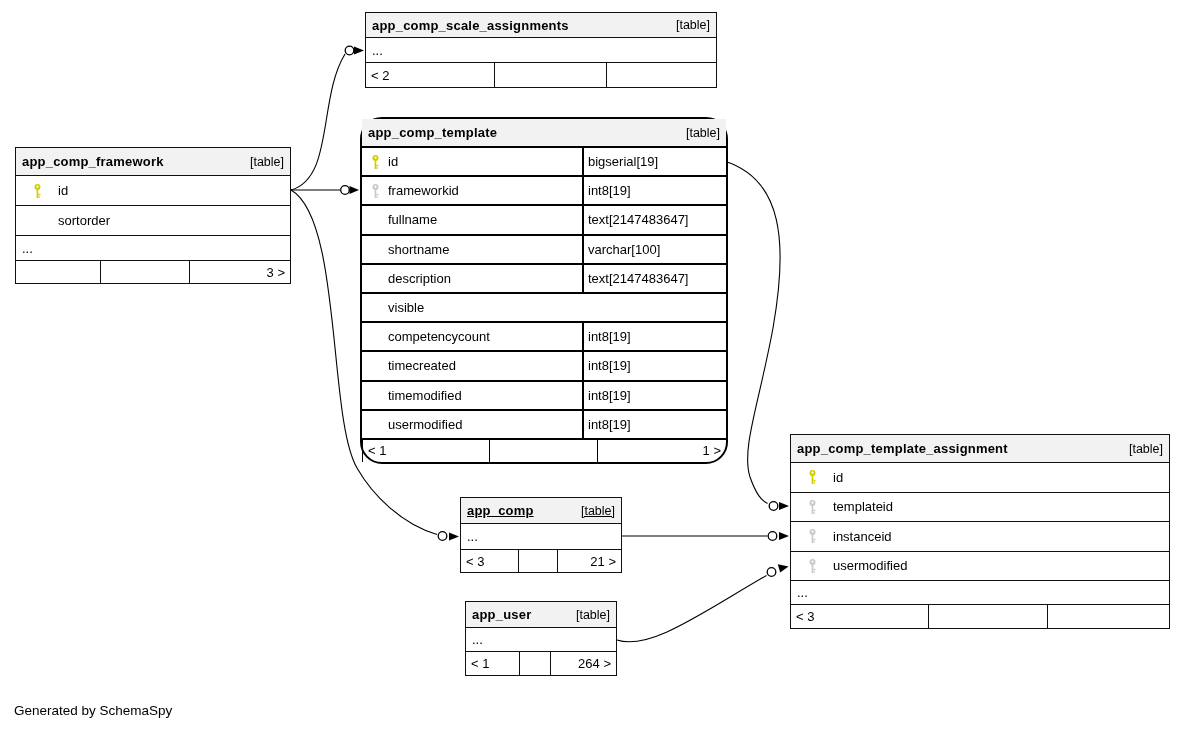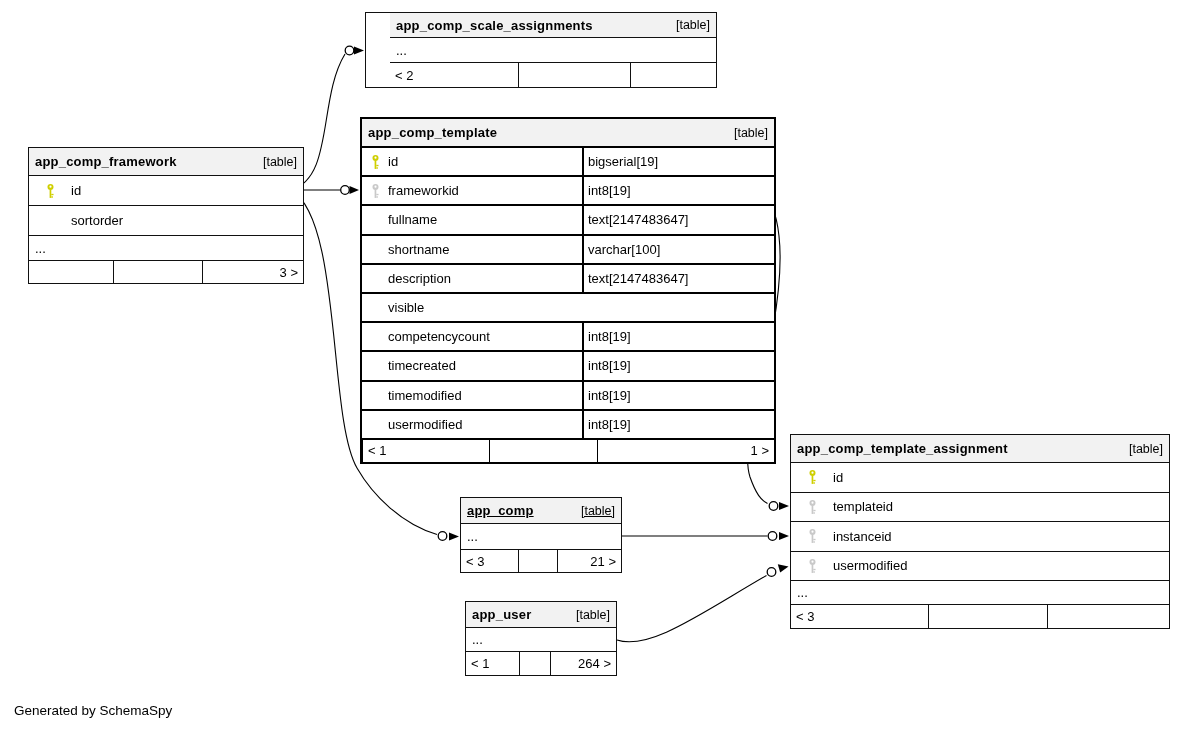--- a/index.html
+++ b/index.html
@@ -32,34 +32,34 @@
   .row.ellipsis { padding-left:6px; }
 
   .foot { display:flex; border-top:1.4px solid #111; font-size:13px; }
   .tbl.emph .foot { border-top:2px solid #000; }
   .fc { display:flex; align-items:center; border-left:1.4px solid #111; }
   .tbl.emph .fc { border-left:1.6px solid #000; }
   .fc:first-child { border-left:none; padding-left:5px; }
   .fc.right { justify-content:flex-end; padding-right:5px; }
 
   
-  #t-scale { left:365px; top:12px; width:352px;padding-left:24px; }
+  #t-scale { left:365px; top:12px; width:352px; }
   #t-scale .hdr { height:24px; }
   #t-scale .row { height:25px; }
   #t-scale .foot { height:25px; }
   #t-scale .fc:nth-child(1){flex:0 0 128px;} #t-scale .fc:nth-child(2){flex:0 0 112px;} #t-scale .fc:nth-child(3){flex:1;}
 
-  #t-framework { left:28px; top:147px; width:276px; }
+  #t-framework { left:15px; top:147px; width:276px; }
   #t-framework .hdr { height:27px; }
   #t-framework .row.col { height:30px; }
   #t-framework .row.ellipsis { height:25px; }
   #t-framework .foot { height:23px; }
   #t-framework .fc:nth-child(1){flex:0 0 84px;} #t-framework .fc:nth-child(2){flex:0 0 89px;} #t-framework .fc:nth-child(3){flex:1;}
 
-  #t-template { left:360px; top:117px; width:416px; }
+  #t-template { left:360px; top:117px; width:368px;border-radius:22px; }
   #t-template .hdr { height:27px; }
   #t-template .row { height:29.2px; }
   #t-template .foot { height:24px; }
   #t-template .fc:nth-child(1){flex:0 0 127px;} #t-template .fc:nth-child(2){flex:0 0 108px;} #t-template .fc:nth-child(3){flex:1;}
 
   #t-assignment { left:790px; top:434px; width:380px; }
   #t-assignment .hdr { height:27px; }
   #t-assignment .row.col { height:29.5px; }
   #t-assignment .row.ellipsis { height:24px; }
   #t-assignment .foot { height:24px; }

